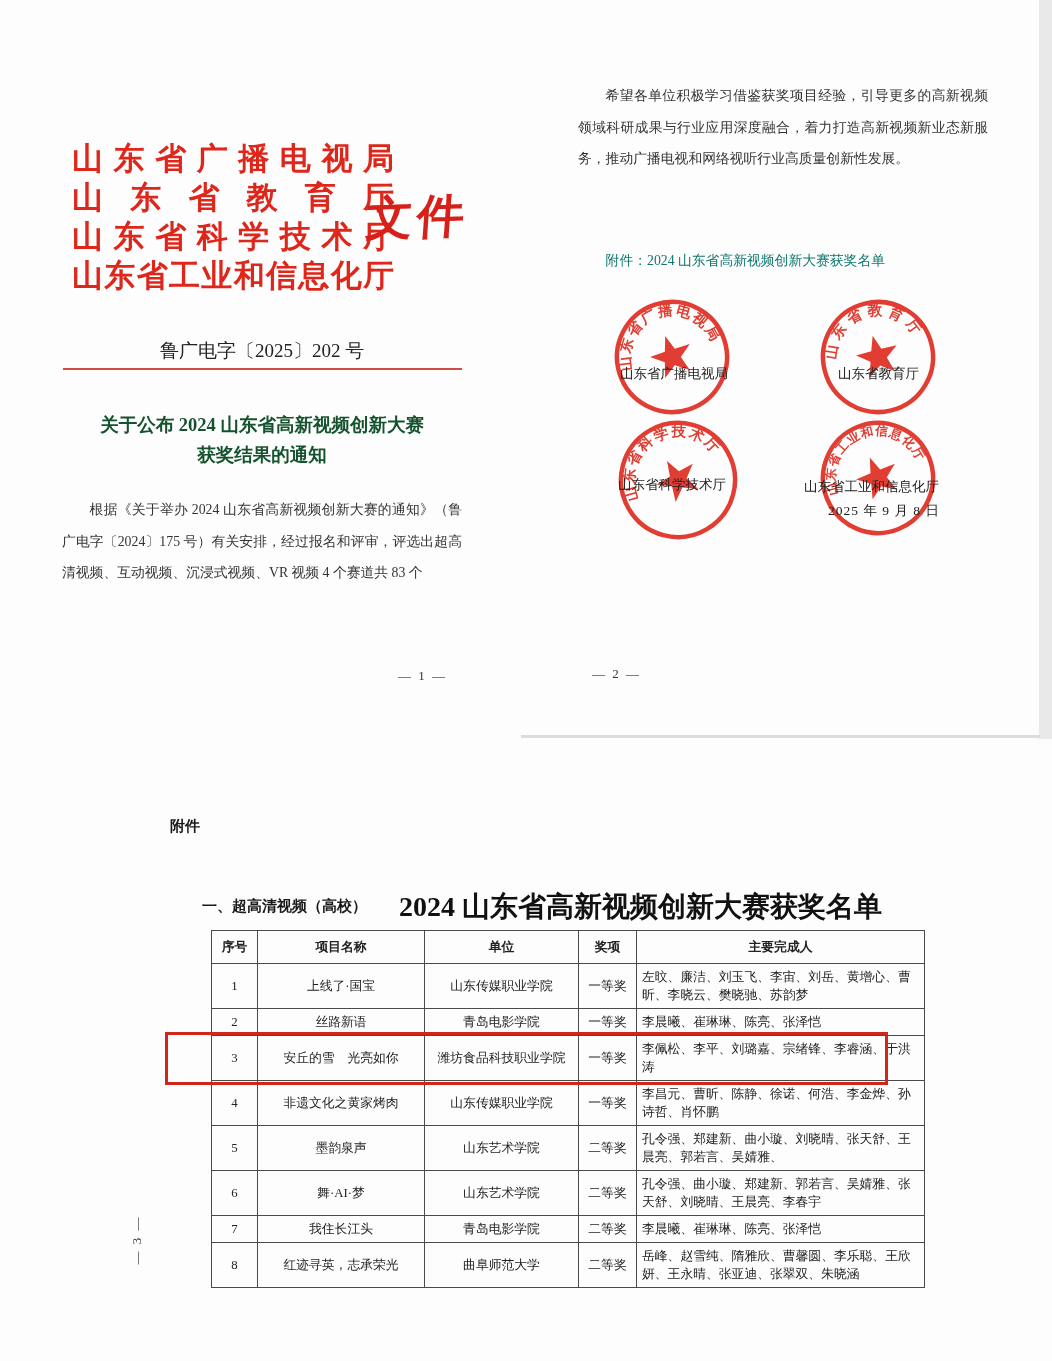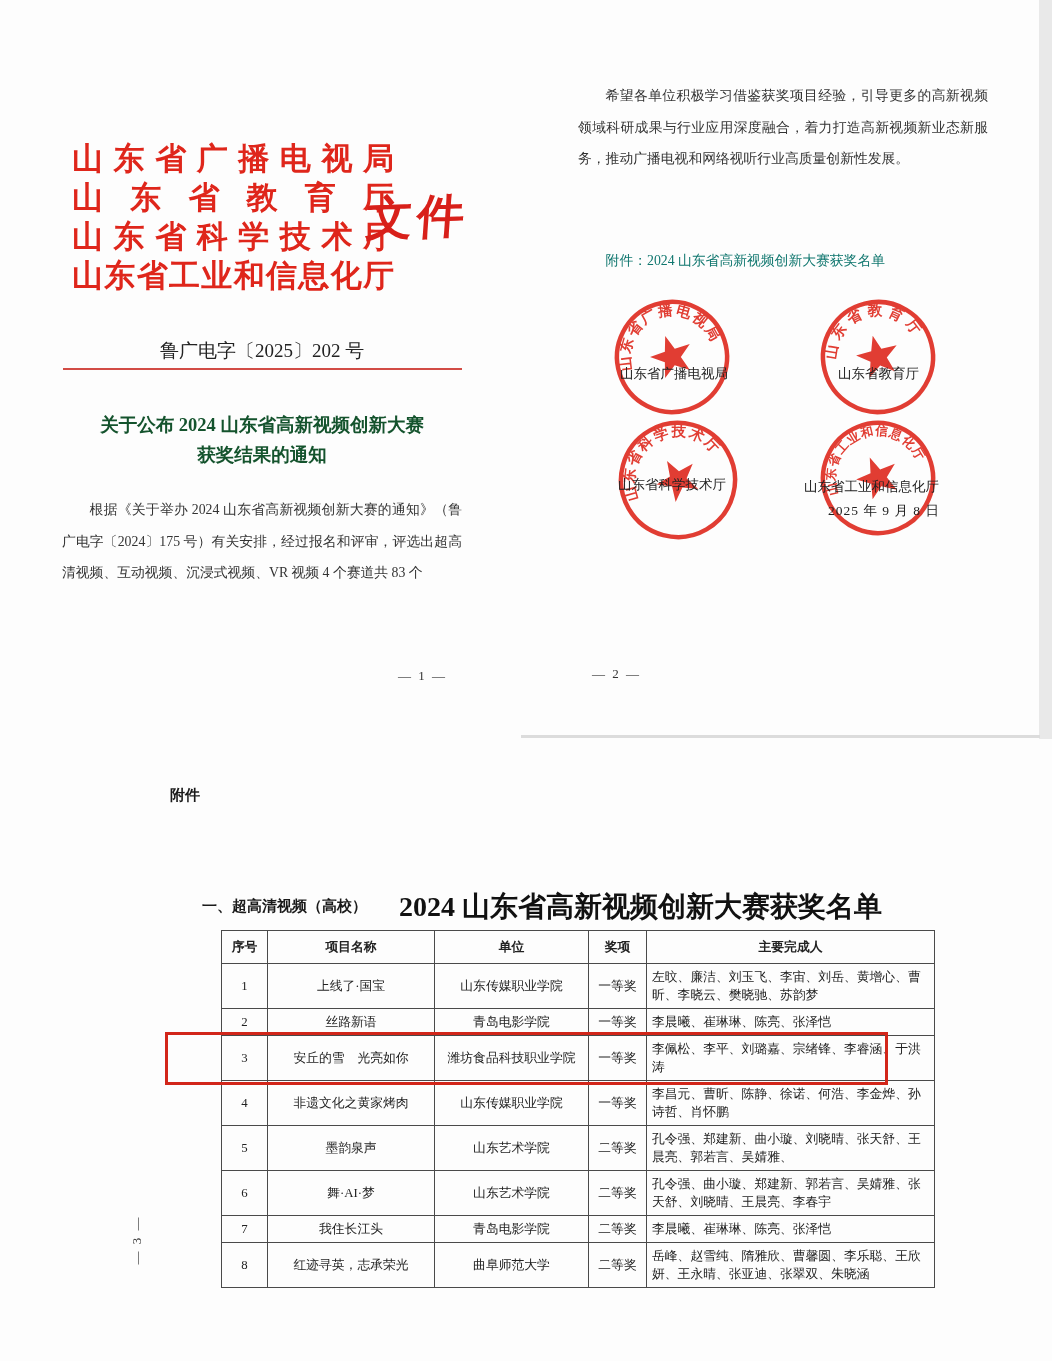--- a/index.html
+++ b/index.html
@@ -39,28 +39,28 @@
   .page-no{font-size:13px;color:#333;letter-spacing:2px;white-space:nowrap;}
   .p1-no{left:398px;top:668px;}
   
   .p2-body{left:578px;top:80px;width:410px;}
   .p2-attach{left:578px;top:252px;width:410px;font-size:13.8px;text-indent:2em;color:#0f766e;}
   .p2-no{left:592px;top:666px;}
   .seal{mix-blend-mode:multiply;opacity:.9;}
   .seal-label{font-size:13.5px;color:#222;white-space:nowrap;z-index:1;}
   .seal-date{font-size:13.5px;color:#222;white-space:nowrap;z-index:1;letter-spacing:1px;}
   
-  .p3-attach{left:170px;top:786px;font-weight:bold;font-size:15px;color:#1a1a1a;
+  .p3-attach{left:170px;top:817px;font-weight:bold;font-size:15px;color:#1a1a1a;
     font-family:"Liberation Sans","DejaVu Sans",sans-serif;}
   .p3-title{left:169px;top:888px;width:713px;text-align:right;
     font-weight:bold;font-size:28px;color:#111;}
   .p3-section{left:202px;top:897px;font-weight:bold;font-size:15px;color:#1a1a1a;
     font-family:"Liberation Sans","DejaVu Sans",sans-serif;}
   .p3-no{left:112px;top:1232px;transform:rotate(-90deg);transform-origin:center;}
-  .award-table-wrap{left:183px;top:930px;width:713px;padding-left:38px;}
+  .award-table-wrap{left:173px;top:930px;width:713px;padding-left:38px;}
   table.award{border-collapse:collapse;width:713px;table-layout:fixed;}
   table.award th,table.award td{
     border:1px solid #4a4a4a;
     font-size:12.8px;line-height:18px;
     padding:4px 5px;vertical-align:middle;
     color:#222;
   }
   table.award th{font-weight:bold;text-align:center;padding:7px 4px;}
   td.c-center{text-align:center;}
   td.c-people{text-align:left;padding-left:7px;}

